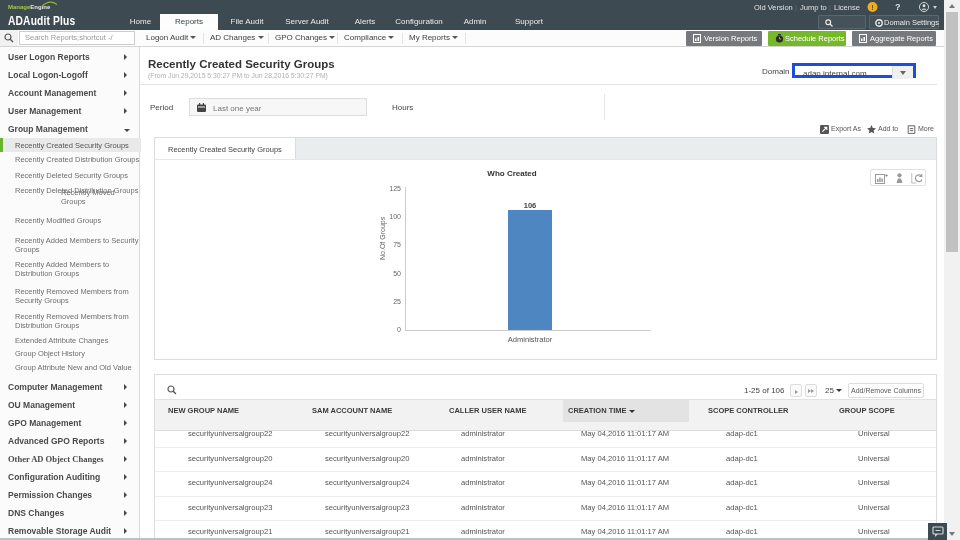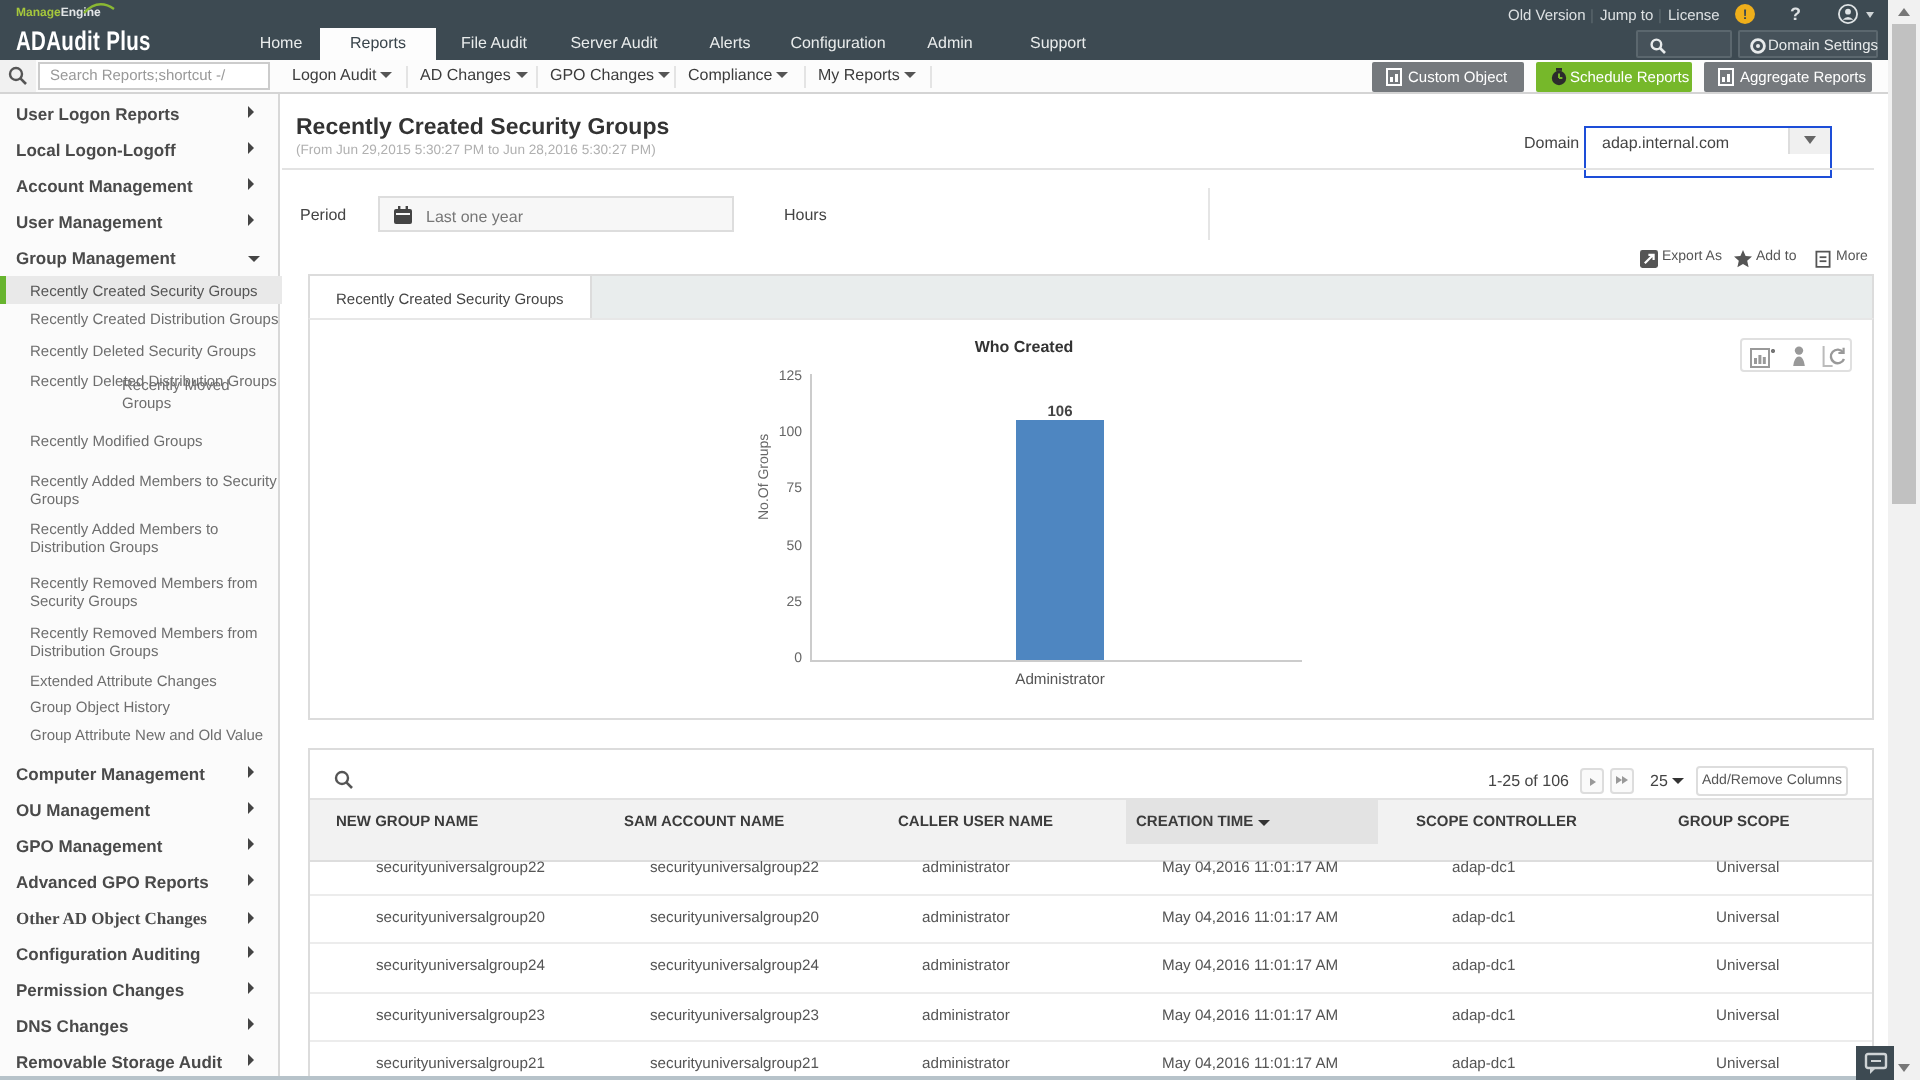--- a/index.html
+++ b/index.html
@@ -37,21 +37,21 @@
 .snav1 .arr { position:absolute; left:116px; top:1px; color:#333; font-size:7px; font-weight:normal; }
 .snav2 { position:absolute; left:15px; color:#6e6e6e; font-size:7.5px; line-height:8.7px; width:126px; }
 #selitem { position:absolute; left:0; top:138px; width:141px; height:14px; background:#e9e9e9; border-left:3px solid #67b42e; }
 #selitem span { position:absolute; left:12px; top:3px; color:#555; font-size:7.5px; }
 
 
 #content { position:absolute; left:141px; top:47px; width:796px; height:493px; background:#fff; }
 #title { position:absolute; left:7px; top:11px; color:#333; font-size:11.5px; font-weight:bold; }
 #subtitle { position:absolute; left:7px; top:24.5px; color:#b0b0b0; font-size:6.8px; }
 #domainlbl { position:absolute; left:621px; top:20px; color:#444; font-size:8px; }
-#domainbox { position:absolute; left:651px; top:16px; width:124px; height:26px; border:1px solid #1d4ed8; background:#fff; }
+#domainbox { position:absolute; left:651px; top:16px; width:124px; height:15px; border:3px solid #1d4ed8; background:#fff; }
 #domainbox .txt { position:absolute; left:8px; top:3px; font-size:8px; color:#444; }
 #domainbox .cw { position:absolute; right:0; top:0; width:21px; height:13px; background:#f0f0f0; border-left:1px solid #ddd; text-align:center; color:#666; font-size:7px; line-height:13px; }
 #hr1 { position:absolute; left:0; top:37px; width:796px; height:1px; background:#e3e3e3; }
 #periodlbl { position:absolute; left:9px; top:56px; color:#444; font-size:8px; }
 #periodbox { position:absolute; left:48px; top:51px; width:178px; height:18px; border:1px solid #ddd; background:#f7f7f7; }
 #periodbox .txt { position:absolute; left:23px; top:5px; font-size:8px; color:#777; }
 #hourslbl { position:absolute; left:251px; top:56px; color:#444; font-size:8px; }
 #hoursbox { position:absolute; left:285px; top:51px; width:122px; height:18px; border:1px solid #ddd; background:#fff; }
 #hoursbox .txt { position:absolute; left:8px; top:5px; font-size:8px; color:#555; }
 #hoursbox .cw { position:absolute; right:0; top:0; width:22px; height:16px; background:#fff; border-left:1px solid #eee; text-align:center; color:#666; font-size:7px; line-height:16px; }
@@ -166,21 +166,21 @@
   <div class="msep" style="left:402px;"></div>
   <div class="menu" style="left:409px;">My Reports <span class="td-d"></span></div>
   <div class="msep" style="left:465px;"></div>
 
   <div class="gbtn" style="left:686px;width:76px;background:#75797d;">
     <svg style="position:absolute;left:7px;top:3px" width="8" height="9" viewBox="0 0 8 9">
           <rect x="0.5" y="0.5" width="7" height="8" fill="none" stroke="#fff" stroke-width="1"></rect>
           <rect x="2" y="4.5" width="1.5" height="2.5" fill="#fff"></rect>
           <rect x="4.5" y="3" width="1.5" height="4" fill="#fff"></rect>
         </svg>
-    <span style="left:18px;">Custom Object</span>
+    <span style="left:18px;">Version Reports</span>
   </div>
   <div class="gbtn" style="left:768px;width:78px;background:#76b82a;">
     <svg style="position:absolute;left:7px;top:3px" width="9" height="9" viewBox="0 0 9 9">
           <circle cx="4.5" cy="5" r="3.6" fill="#2c2c2c"></circle>
           <line x1="4.5" y1="5" x2="4.5" y2="2.8" stroke="#76b82a" stroke-width="1"></line>
           <line x1="4.5" y1="5" x2="6.2" y2="5" stroke="#76b82a" stroke-width="1"></line>
           <rect x="3" y="0" width="3" height="1.4" fill="#2c2c2c"></rect>
         </svg>
     <span style="left:17px;">Schedule Reports</span>
   </div>

